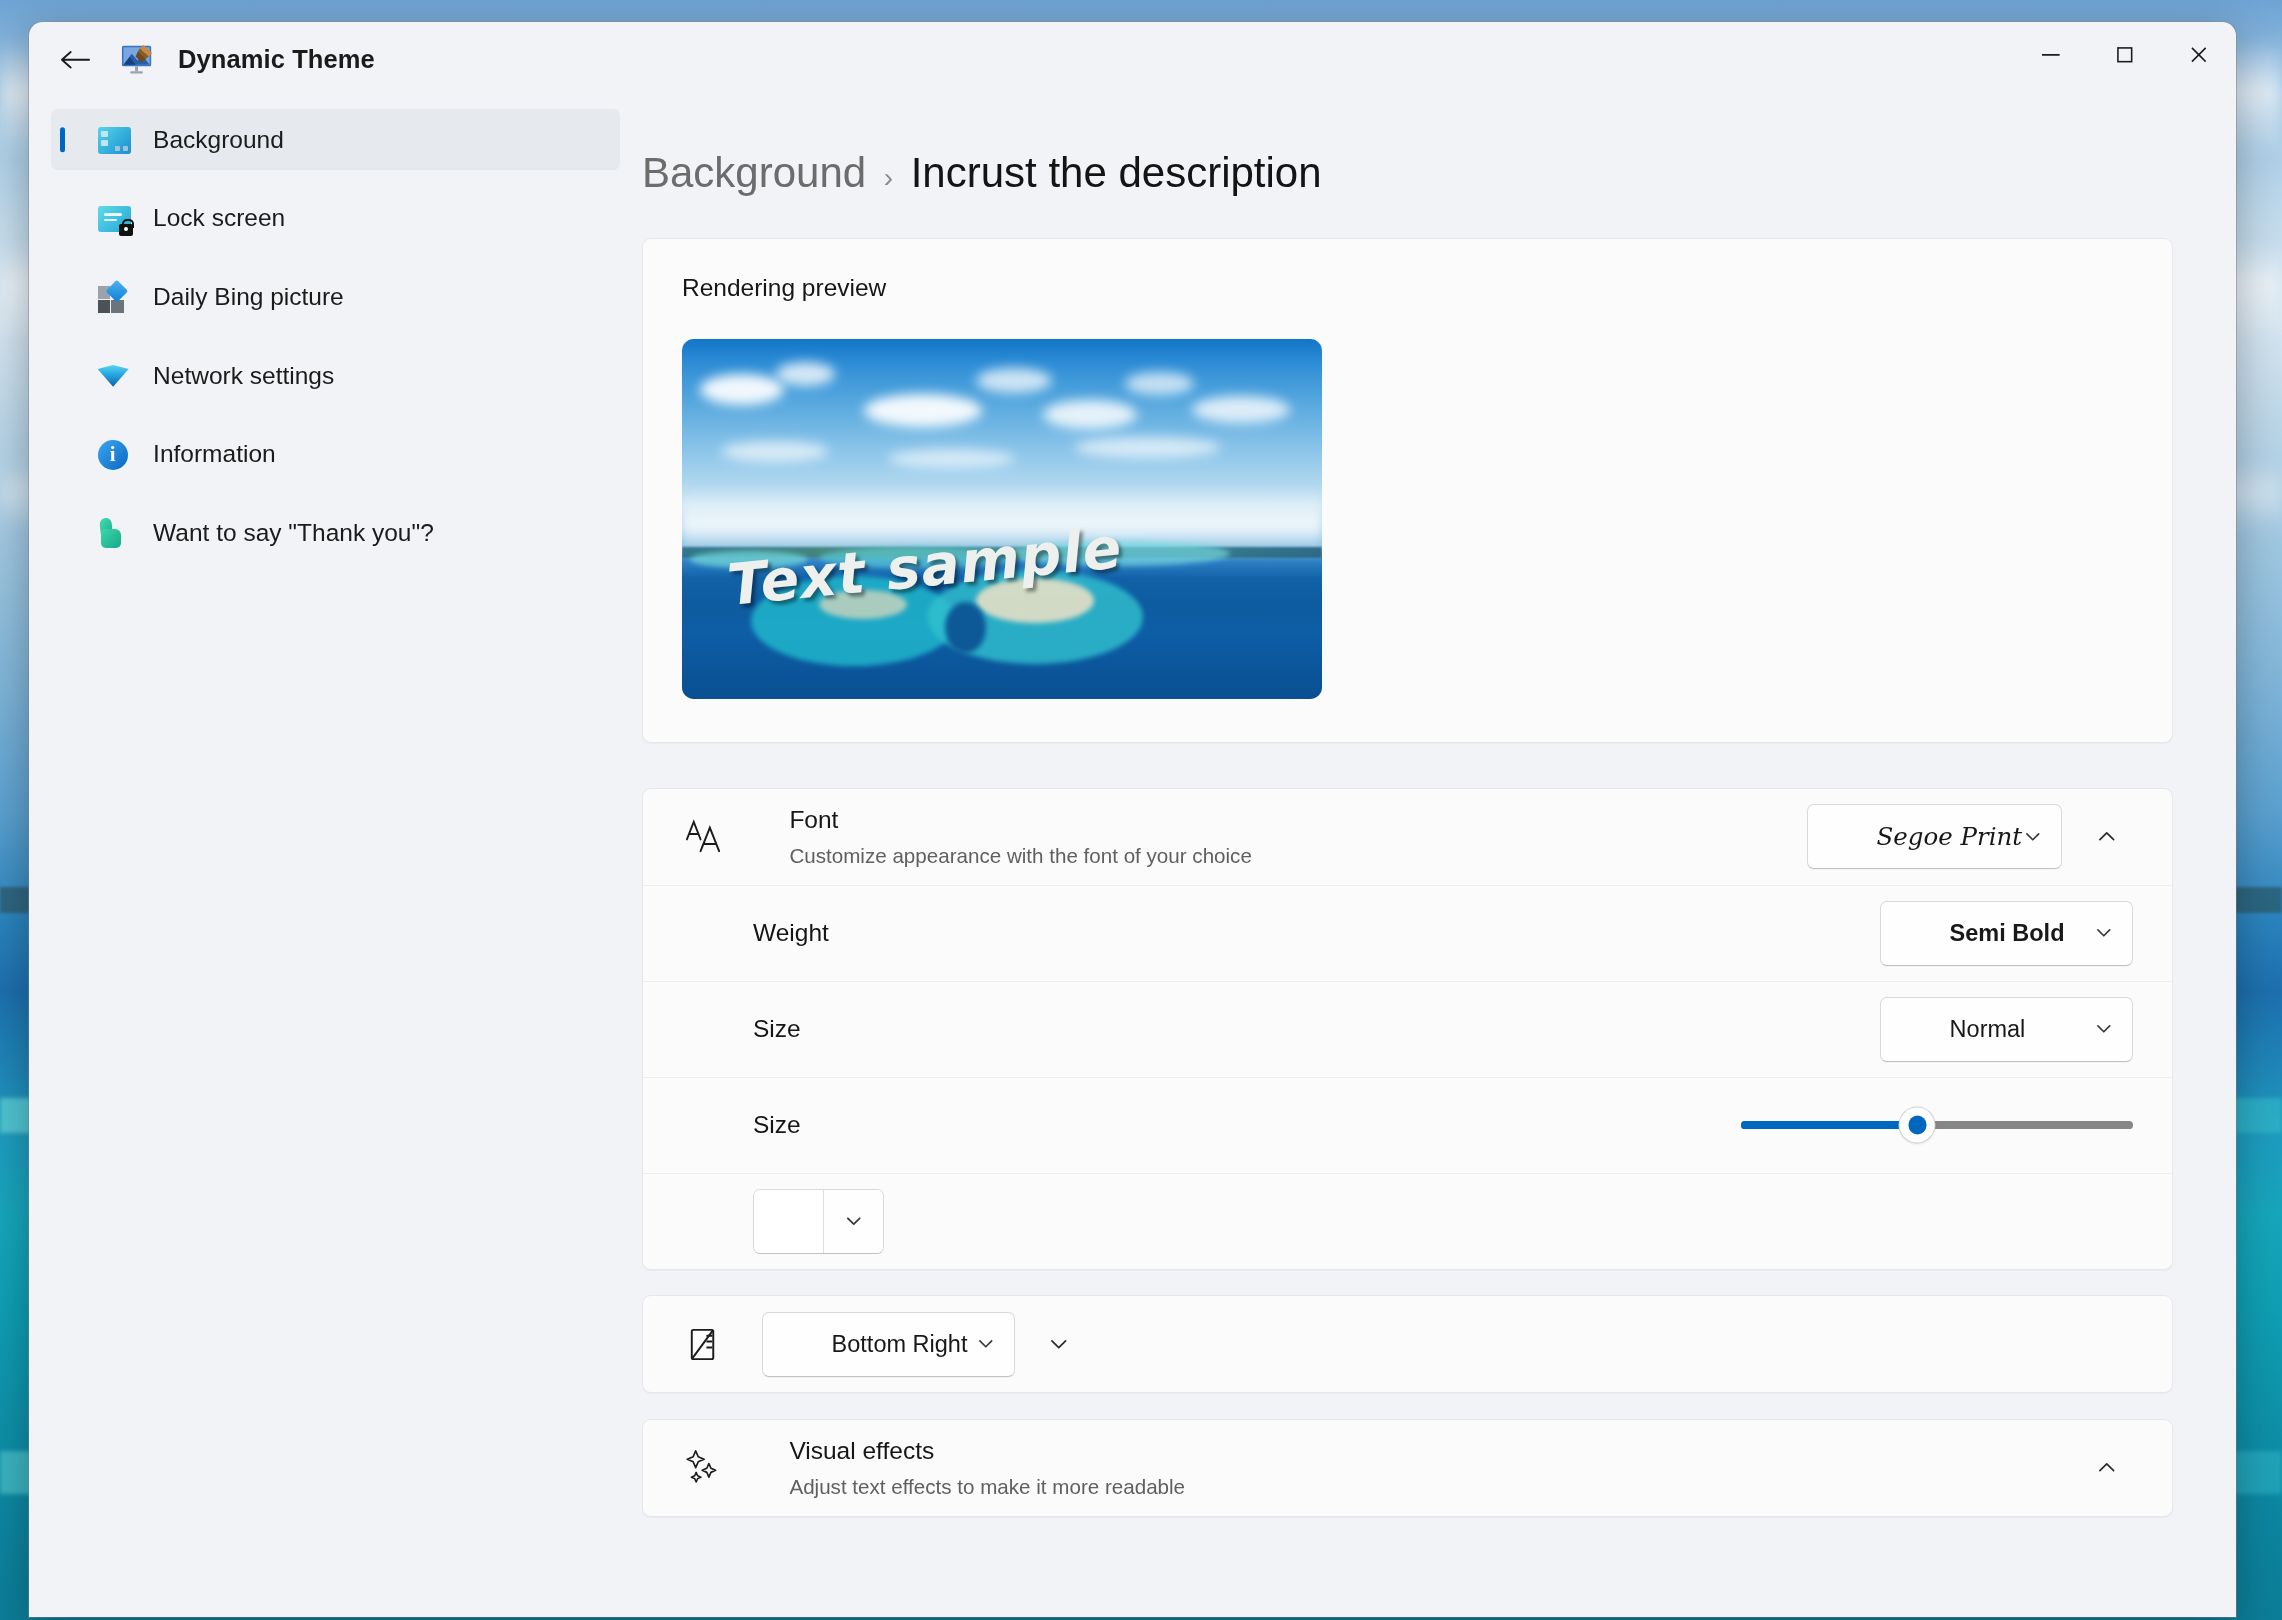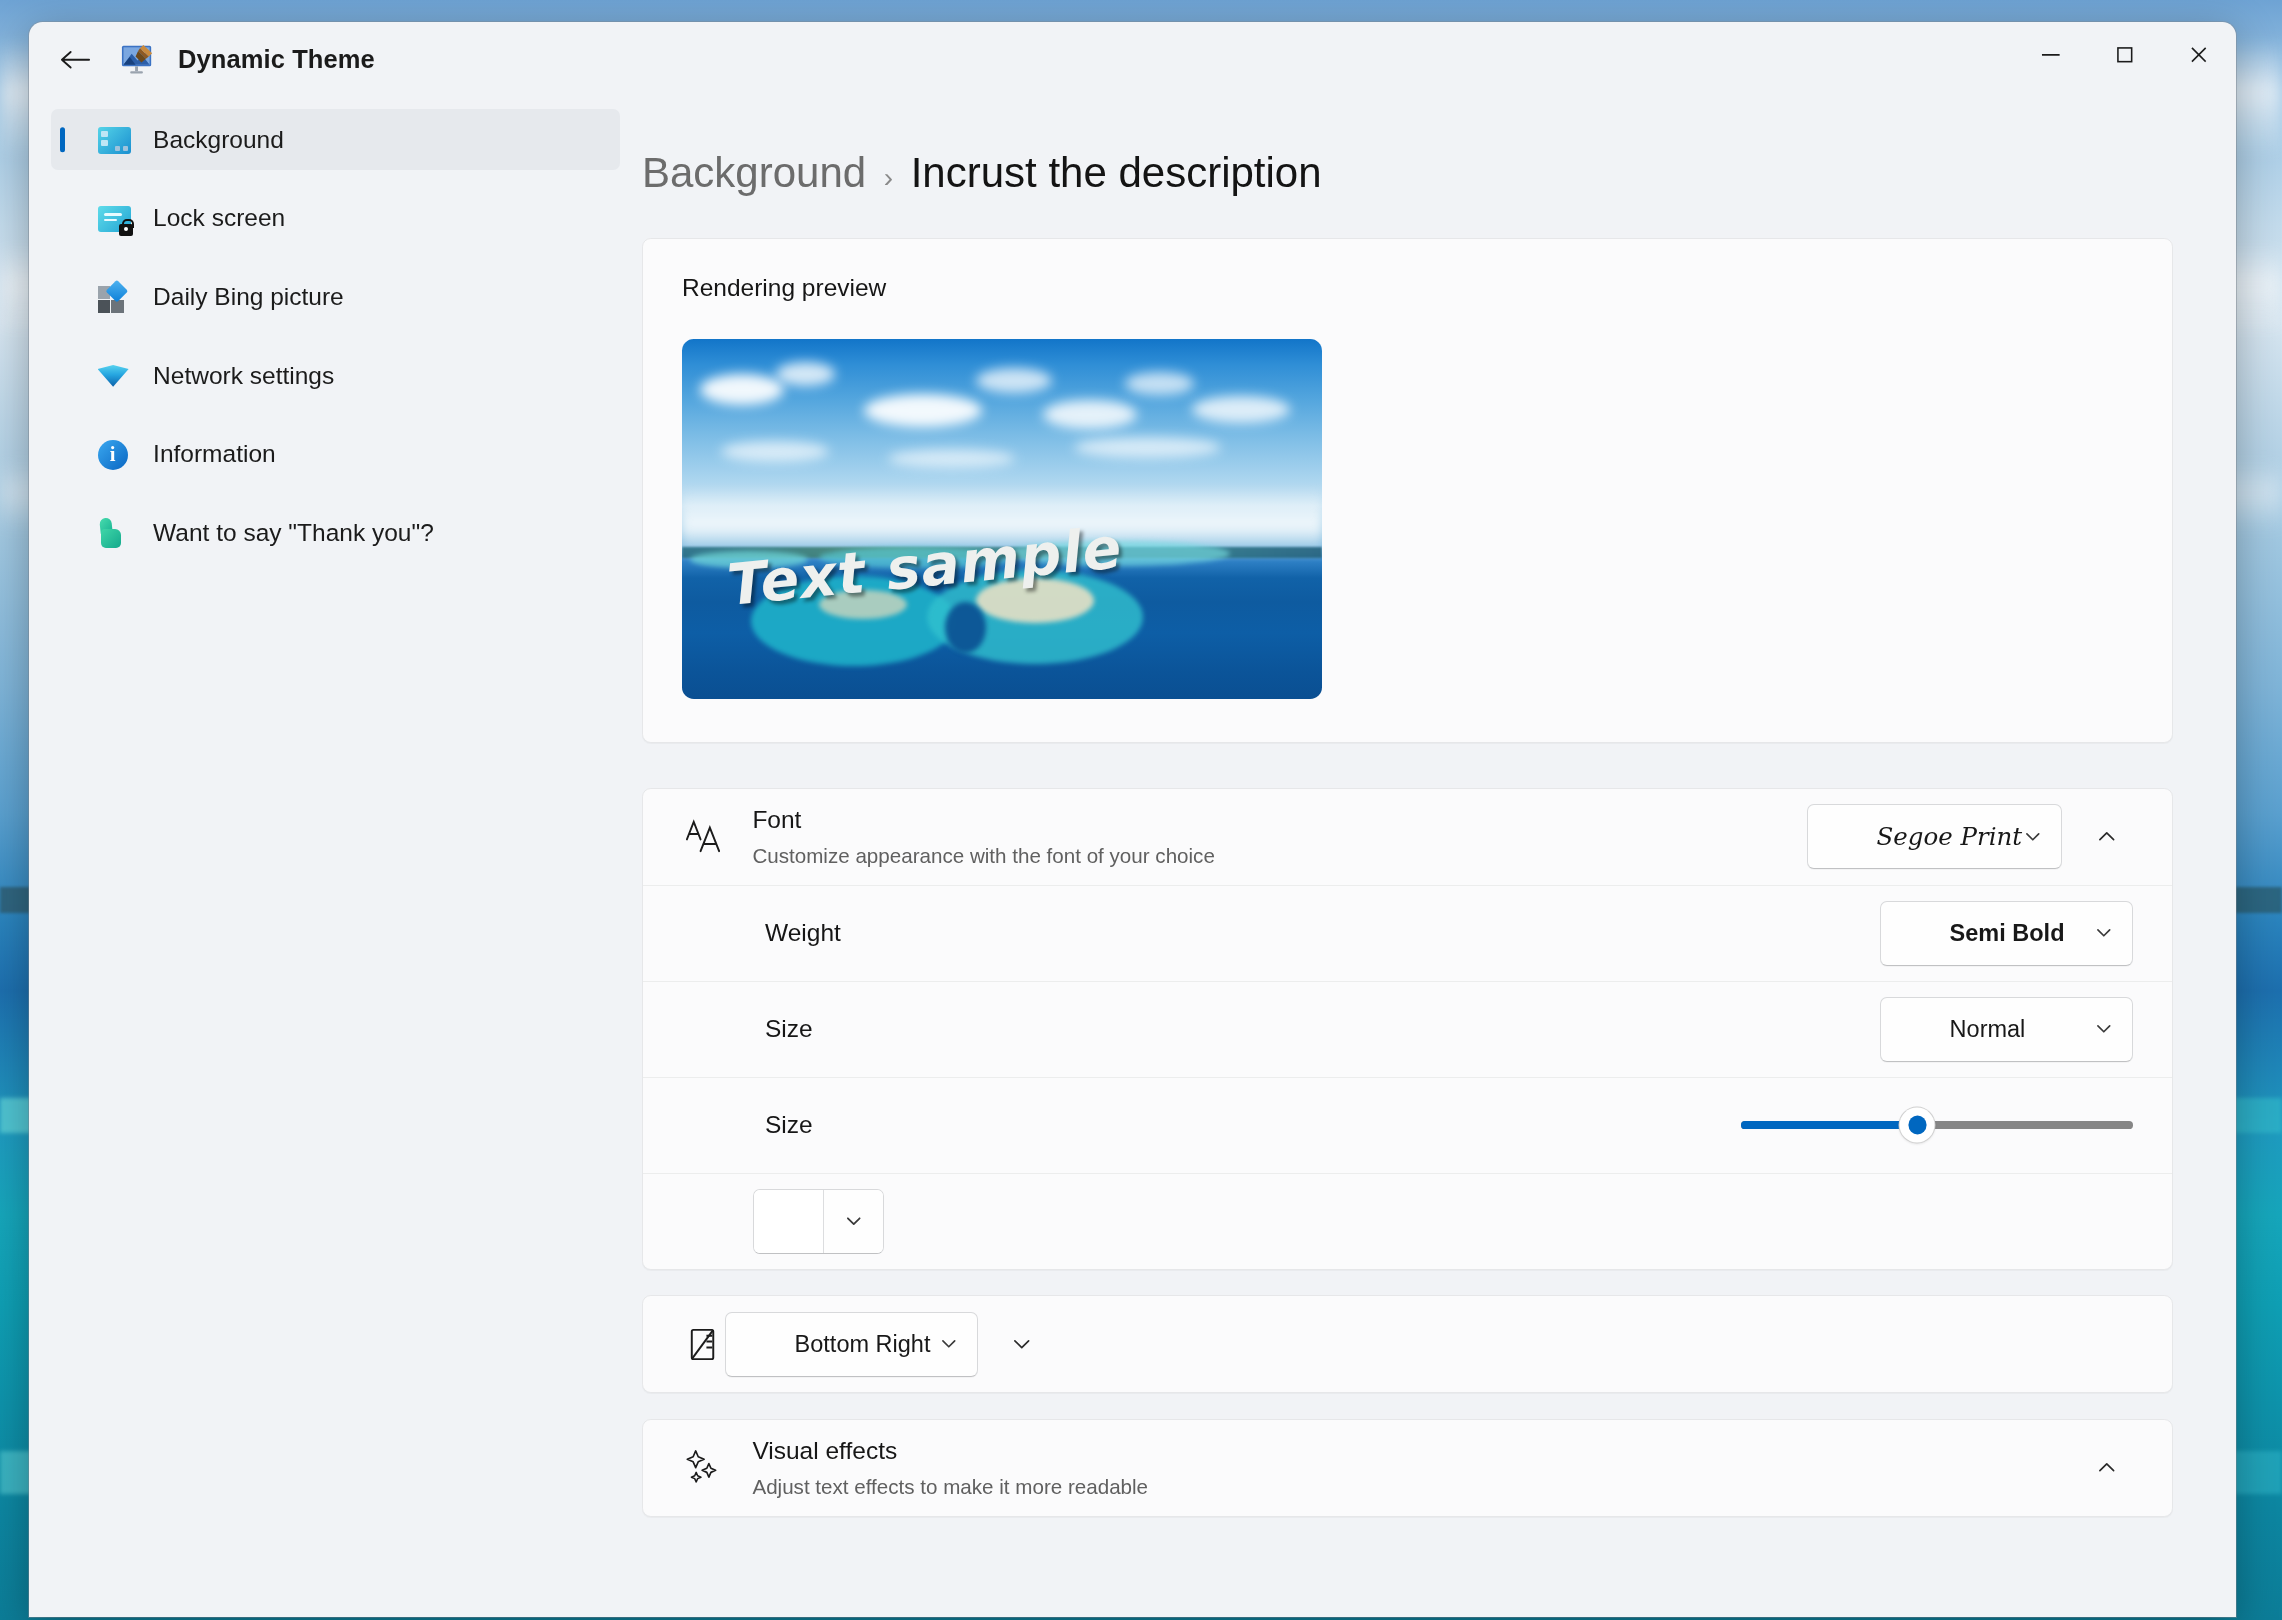--- a/index.html
+++ b/index.html
@@ -192,26 +192,27 @@
     text-shadow: 2.9px 3.9px 3.9px rgba(0,0,0,.42);
     white-space: nowrap; letter-spacing: 1px;
   }
 
   
   .group { margin-bottom: 25.5px; overflow: hidden; }
   .row {
     display: flex; align-items: center;
     min-height: 96px; padding: 0 39px 0 39px;
     position: relative;
+    gap: 37px;
   }
   .row + .row { border-top: 1px solid #eceded; }
   .row.sub { padding-left: 110px; }
   .row-icon { width: 43px; flex: 0 0 43px; display:flex; align-items:center; justify-content:center; }
   .row-text { flex: 1; min-width: 0; margin-left: 27.4px; }
-  .row.sub .row-text { margin-left: 12px; }
+  .row.sub .row-text { margin-left: 0; }
   .row-title { font-size: 24.5px; color: #161616; line-height: 1.25; }
   .row-sub { font-size: 20.6px; color: #606060; margin-top: 7.8px; }
 
   .row-right { display: flex; align-items: center; gap: 17.6px; }
 
   .combo {
     min-width: 253px; height: 65px;
     background: #fefefe;
     border: 1px solid #d8d9db;
     border-bottom-color: #c0c1c3;

